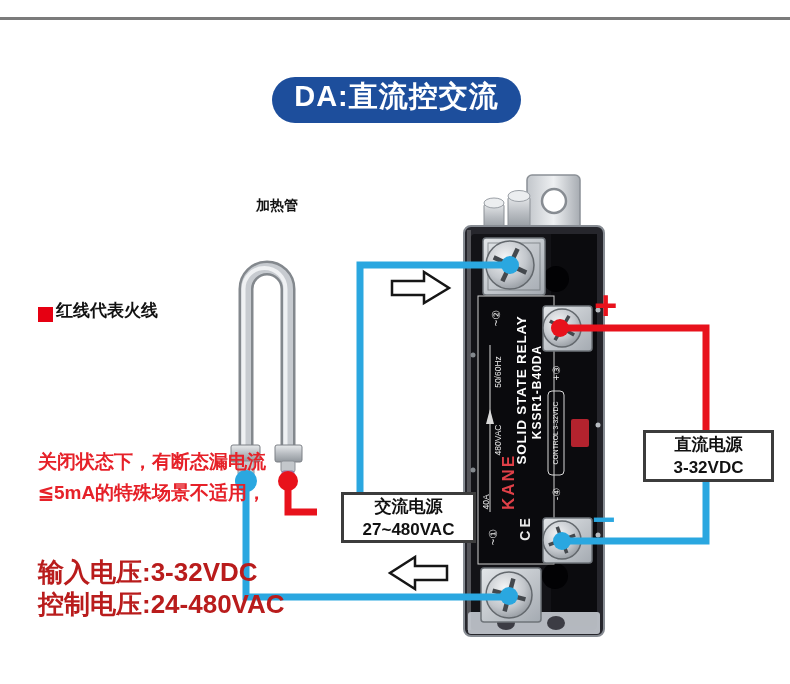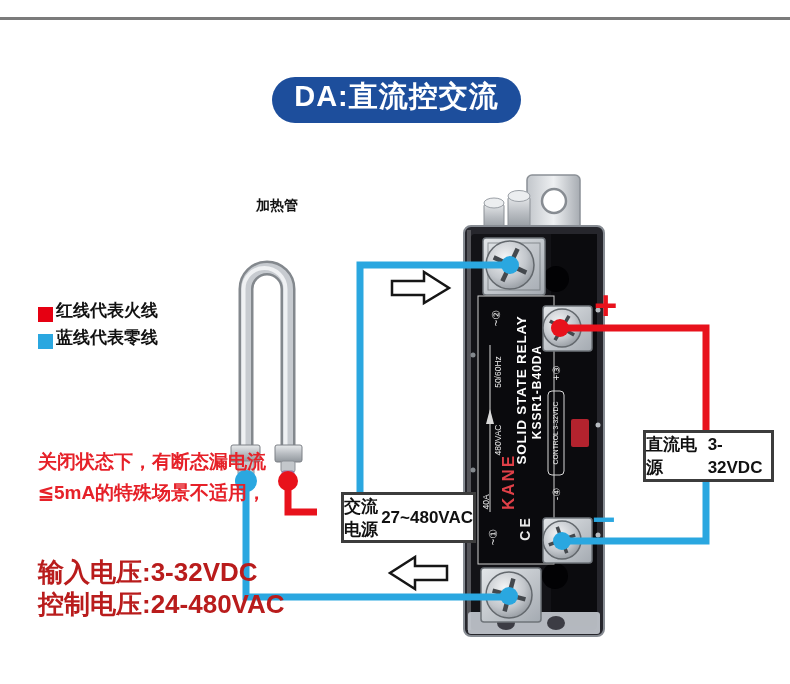--- a/index.html
+++ b/index.html
@@ -12,21 +12,21 @@
               font-size:29px;font-weight:bold;letter-spacing:1px;z-index:3;}
   .heater-label{left:222px;top:197px;width:110px;text-align:center;font-size:14px;font-weight:bold;z-index:3;}
   .legend{left:38px;top:295px;z-index:3;}
   .legend-row{display:flex;align-items:flex-end;height:27px;}
   .swatch{width:15px;height:15px;margin-right:3px;flex:0 0 auto;}
   .swatch.red{background:#e60012;}
   .swatch.blue{background:#2aa7e0;}
   .legend-row span{font-size:17px;font-weight:bold;}
   .warning{left:38px;top:400px;color:#e62129;font-size:19px;font-weight:bold;line-height:31px;z-index:3;margin-top:46px;}
   .specs{left:38px;top:556px;font-size:26px;font-weight:bold;line-height:32px;color:#b91c1c;z-index:3;}
-  .src-box{background:#fff;border:3px solid #3c3c3c;display:flex;flex-direction:row;
+  .src-box{background:#fff;border:3px solid #3c3c3c;display:flex;flex-direction:column;
            align-items:center;justify-content:center;font-weight:bold;font-size:17px;
            line-height:23px;z-index:2;}
   .ac-box{left:313px;top:492px;width:129px;height:45px;margin-left:28px;}
   .dc-box{left:643px;top:430px;width:125px;height:46px;}
   .plus-sign{left:594px;top:285px;color:#e8121c;font-size:40px;font-weight:bold;z-index:2;line-height:40px;}
   .minus-sign{left:592px;top:499px;color:#2aa7e0;font-size:40px;font-weight:bold;z-index:2;line-height:40px;}
   svg.diagram{position:absolute;left:0;top:0;z-index:1;}
   svg text{font-family:"Liberation Sans",sans-serif;}
 </style>
 </head>
@@ -39,24 +39,20 @@
   <div class="abs title-pill">
     <span>DA:直流控交流</span>
   </div>
 
   <div class="abs heater-label">加热管</div>
 
   <div class="abs legend">
     <div class="legend-row">
       <div class="swatch red"></div>
       <span>红线代表火线</span>
-    </div>
-    <div class="legend-row">
-      <div class="swatch blue"></div>
-      <span>蓝线代表零线</span>
     </div>
   </div>
 
   <div class="abs warning">
     <div>关闭状态下，有断态漏电流</div>
     <div>≦5mA的特殊场景不适用，</div>
   </div>
 
   <div class="abs specs">
     <div>输入电压:3-32VDC</div>

